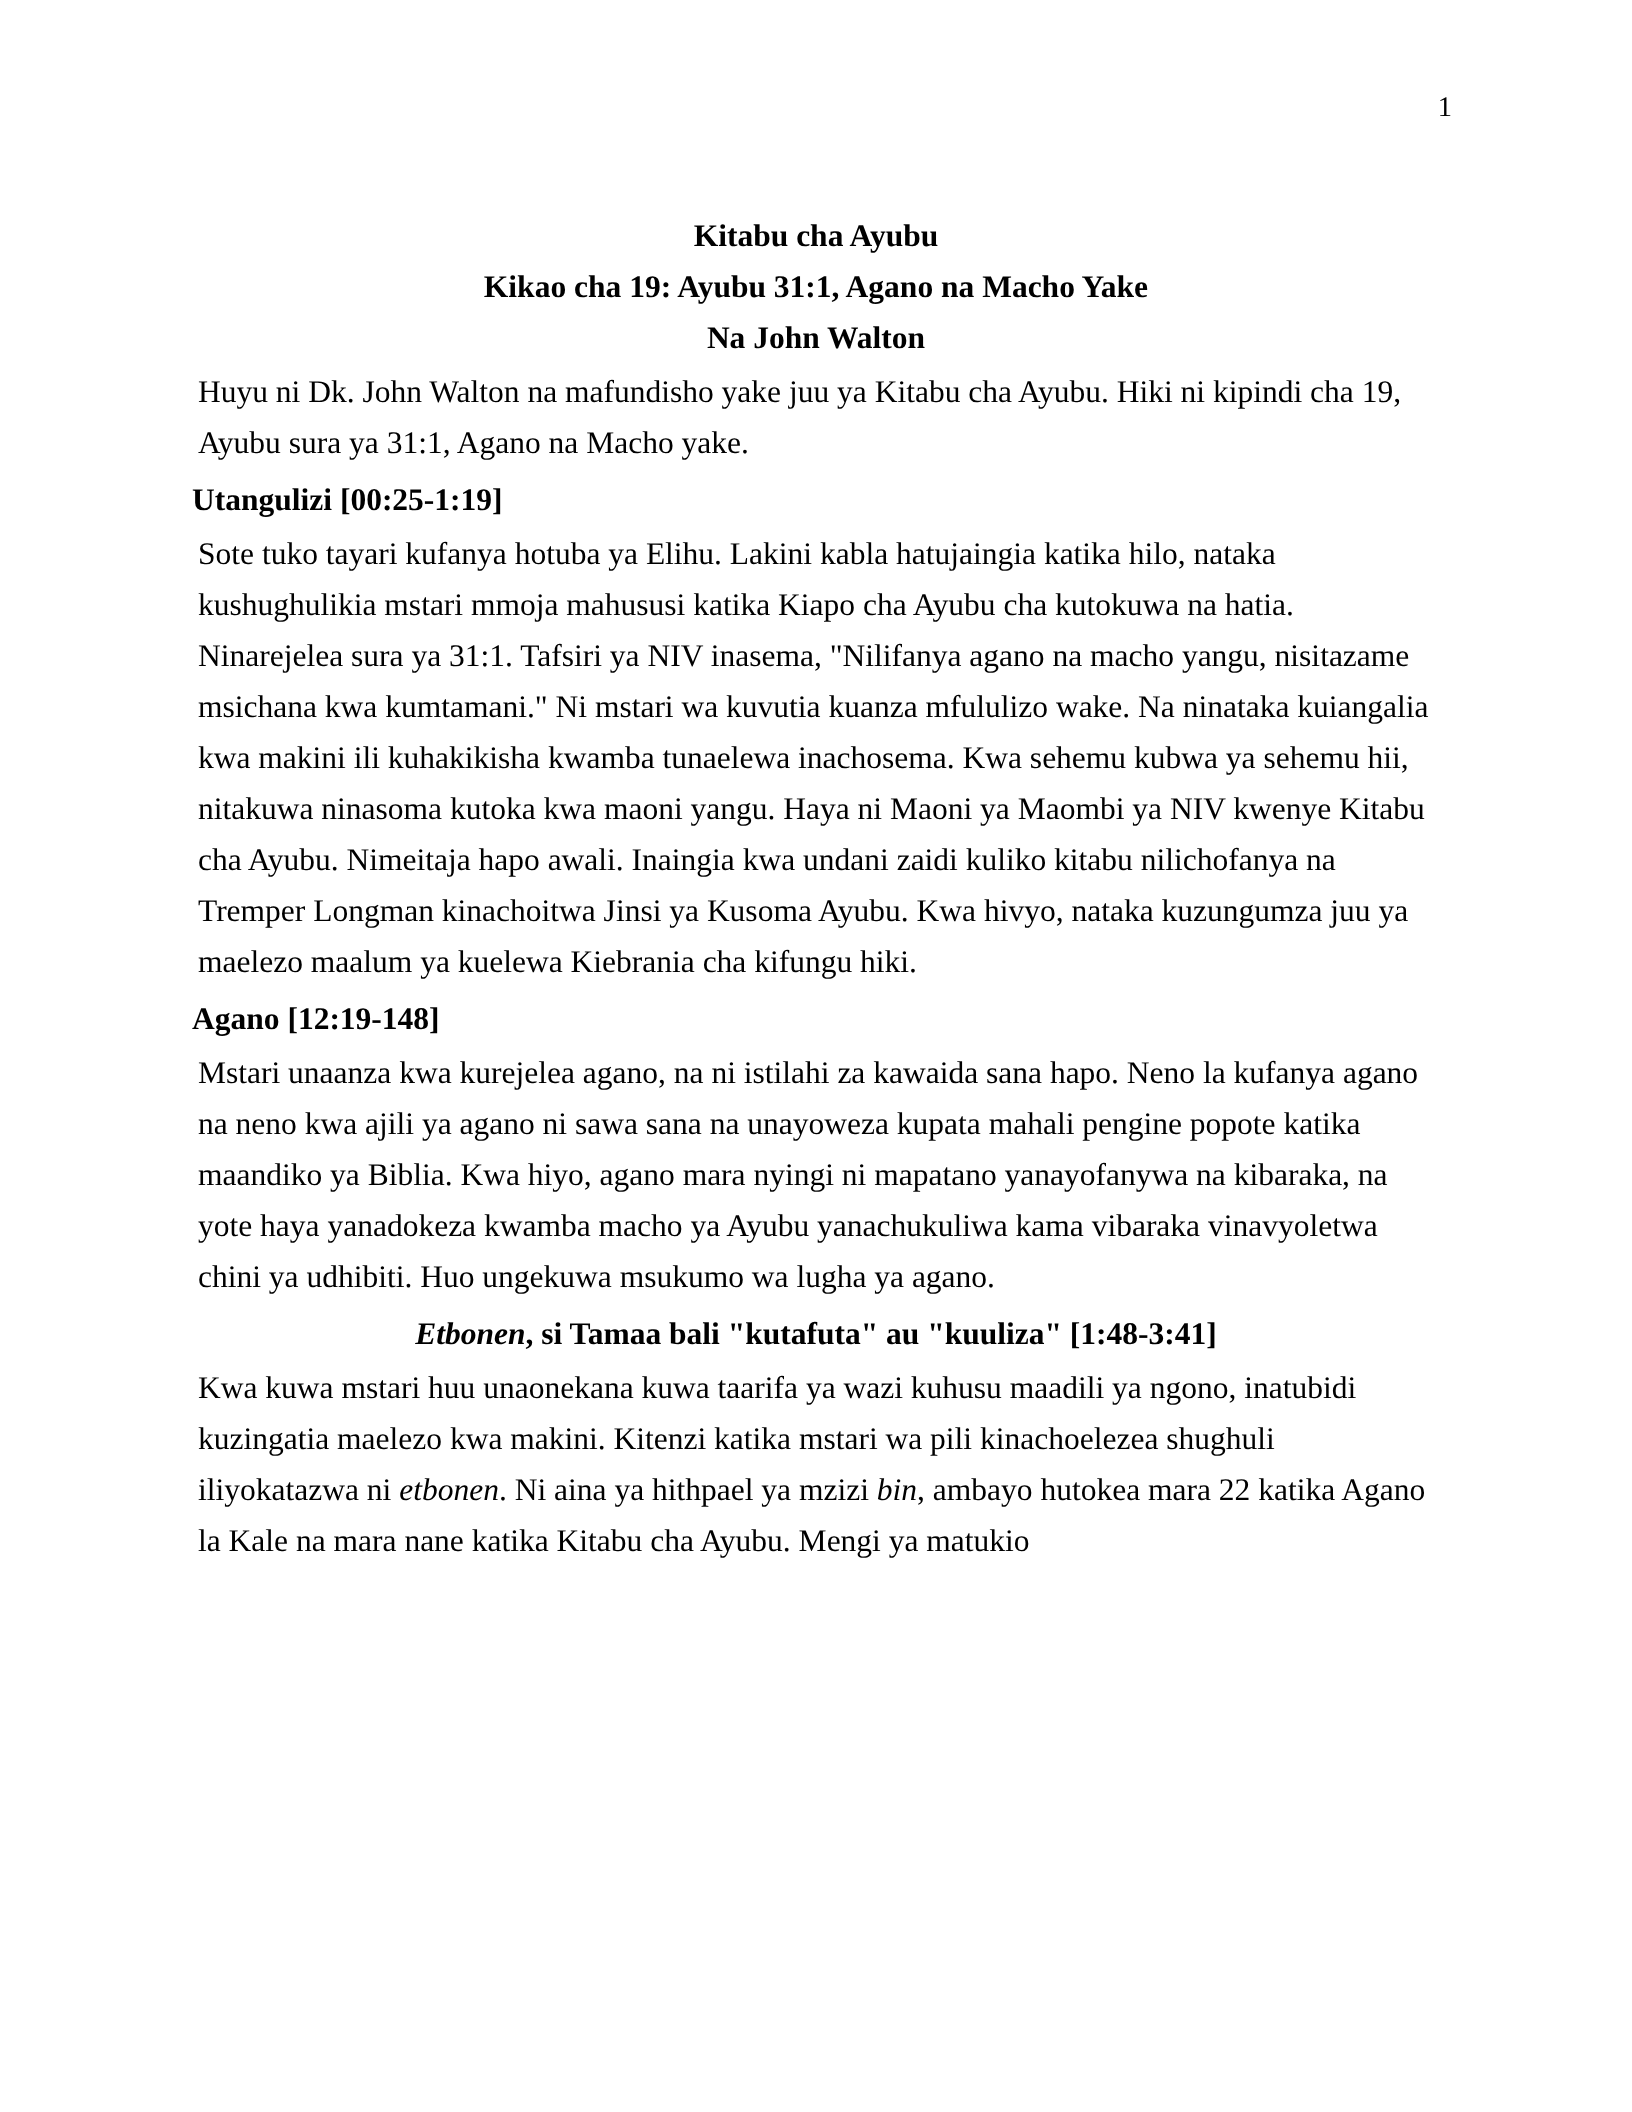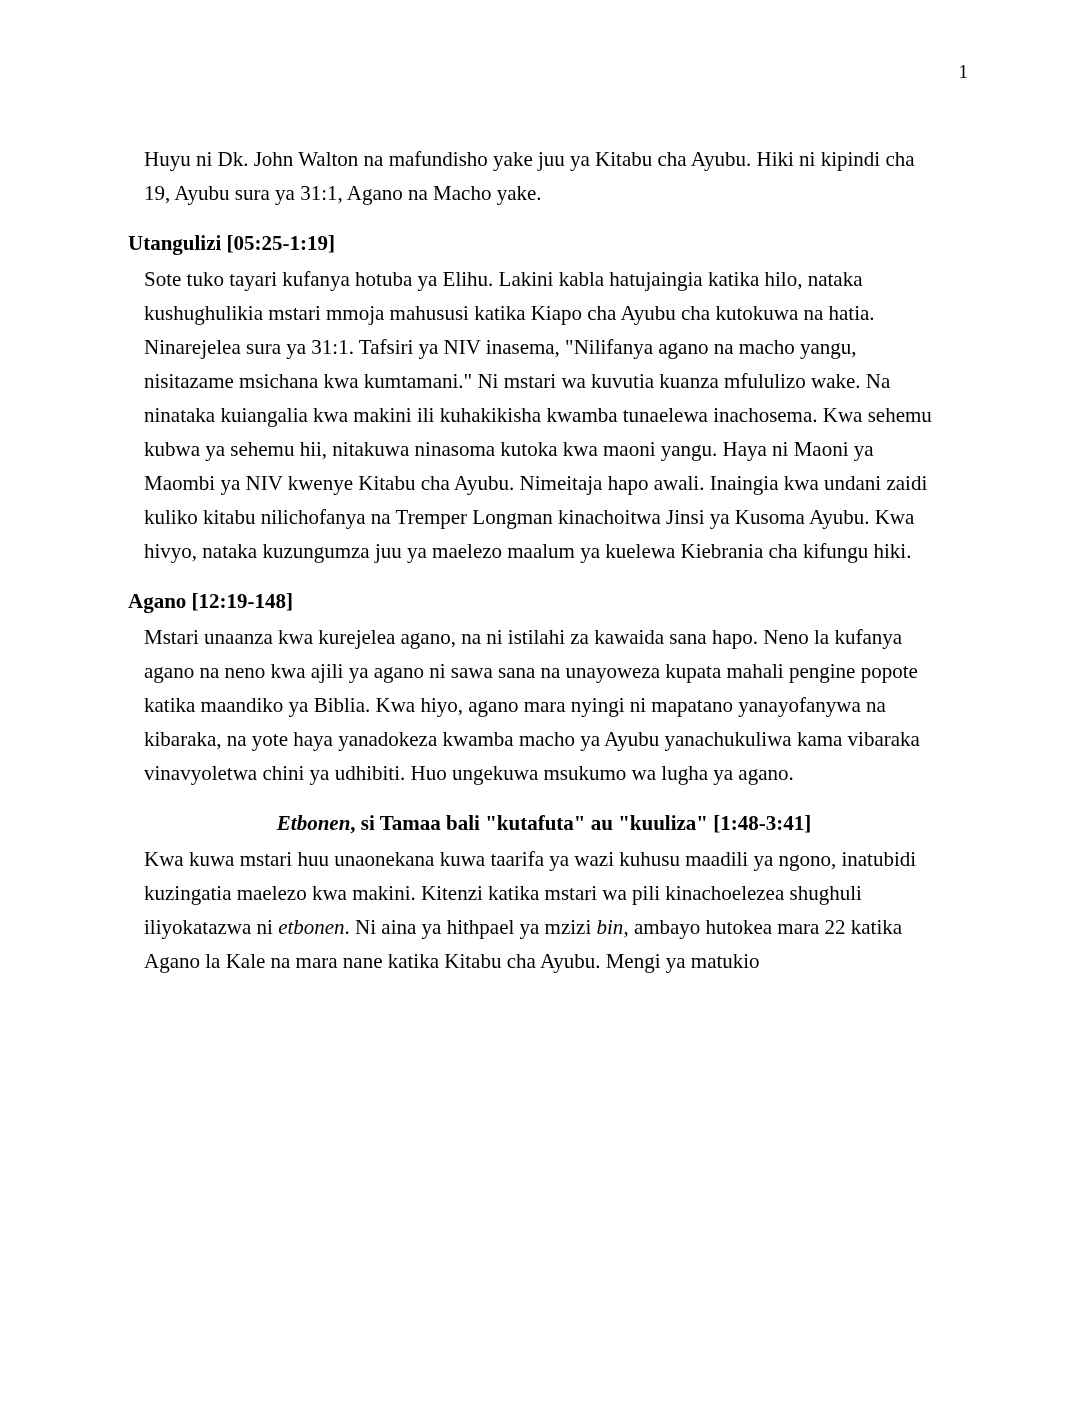--- a/index.html
+++ b/index.html
@@ -34,21 +34,21 @@
   }
   .title-block {
     text-align: center;
   }
   .title-line {
     font-weight: bold;
     font-size: 21px;
     line-height: 1.62;
   }
   p {
-    margin: 16px;
+    margin: 4px;
     font-size: 21px;
     line-height: 1.62;
     text-align: left;
   }
   .body-par {
     margin-top: 2px;
   }
   .heading {
     font-weight: bold;
     font-size: 21px;
@@ -72,24 +72,29 @@
 </style>
 </head>
 <body>
 
 <div class="page">
 
   <div class="page-number">1</div>
 
   <div class="content">
 
+    <div class="title-block">
+      <div class="title-line">Kitabu cha Ayubu</div>
+      <div class="title-line">Kikao cha 19: Ayubu 31:1, Agano na Macho Yake</div>
+      <div class="title-line">Na John Walton</div>
+    </div>
 
     <p class="body-par">Huyu ni Dk. John Walton na mafundisho yake juu ya Kitabu cha Ayubu. Hiki ni kipindi cha 19, Ayubu sura ya 31:1, Agano na Macho yake.</p>
 
-    <div class="heading">Utangulizi [05:25-1:19]</div>
+    <div class="heading">Utangulizi [00:25-1:19]</div>
     <p class="body-par indent-sp">Sote tuko tayari kufanya hotuba ya Elihu. Lakini kabla hatujaingia katika hilo, nataka kushughulikia mstari mmoja mahususi katika Kiapo cha Ayubu cha kutokuwa na hatia. Ninarejelea sura ya 31:1. Tafsiri ya NIV inasema, "Nilifanya agano na macho yangu, nisitazame msichana kwa kumtamani." Ni mstari wa kuvutia kuanza mfululizo wake. Na ninataka kuiangalia kwa makini ili kuhakikisha kwamba tunaelewa inachosema. Kwa sehemu kubwa ya sehemu hii, nitakuwa ninasoma kutoka kwa maoni yangu. Haya ni Maoni ya Maombi ya NIV kwenye Kitabu cha Ayubu. Nimeitaja hapo awali. Inaingia kwa undani zaidi kuliko kitabu nilichofanya na Tremper Longman kinachoitwa Jinsi ya Kusoma Ayubu. Kwa hivyo, nataka kuzungumza juu ya maelezo maalum ya kuelewa Kiebrania cha kifungu hiki.</p>
 
     <div class="heading">Agano [12:19-148]</div>
     <p class="body-par indent-sp">Mstari unaanza kwa kurejelea agano, na ni istilahi za kawaida sana hapo. Neno la kufanya agano na neno kwa ajili ya agano ni sawa sana na unayoweza kupata mahali pengine popote katika maandiko ya Biblia. Kwa hiyo, agano mara nyingi ni mapatano yanayofanywa na kibaraka, na yote haya yanadokeza kwamba macho ya Ayubu yanachukuliwa kama vibaraka vinavyoletwa chini ya udhibiti. Huo ungekuwa msukumo wa lugha ya agano.</p>
 
     <div class="heading-center"><span class="ital">Etbonen</span><span>, si Tamaa bali "kutafuta" au "kuuliza" [1:48-3:41]</span></div>
 
     <p class="body-par indent-sp"><span>Kwa kuwa mstari huu unaonekana kuwa taarifa ya wazi kuhusu maadili ya ngono, inatubidi kuzingatia maelezo kwa makini. Kitenzi katika mstari wa pili kinachoelezea shughuli iliyokatazwa ni </span><span class="ital">etbonen</span><span>. Ni aina ya hithpael ya mzizi </span><span class="ital">bin</span><span>, ambayo hutokea mara 22 katika Agano la Kale na mara nane katika Kitabu cha Ayubu. Mengi ya matukio</span></p>
 
   </div>

